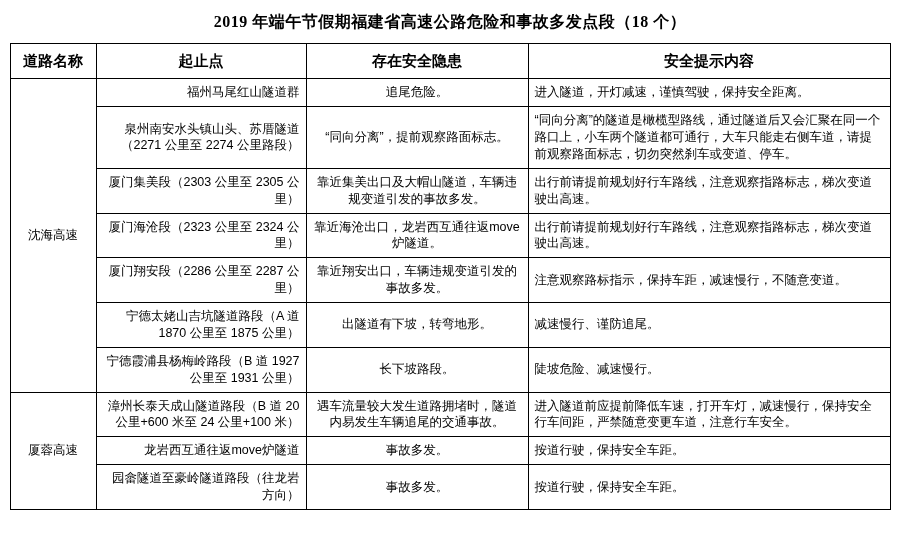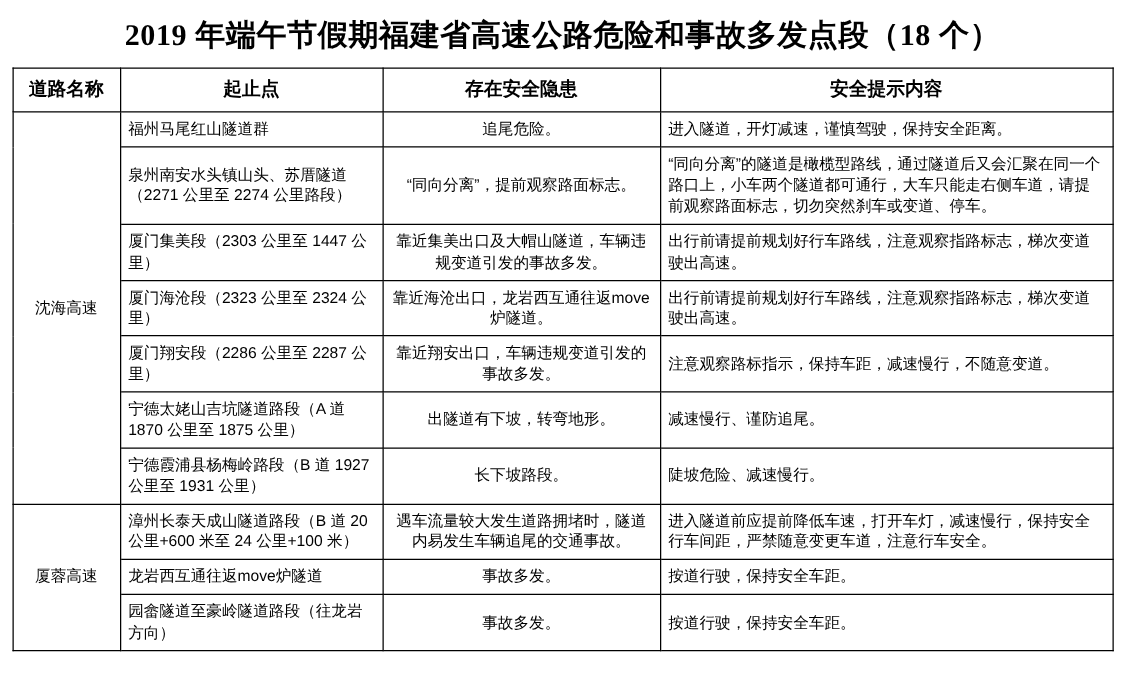--- a/index.html
+++ b/index.html
@@ -16,21 +16,21 @@
   }
   .page {
     width: 900px;
     height: 543px;
     position: relative;
     box-sizing: border-box;
     padding: 0;
   }
   .title {
     text-align: center;
-    font-size: 24px;
+    font-size: 16px;
     font-weight: bold;
     letter-spacing: 0.5px;
     padding: 12px 0 10px 0;
     color: #000;
     font-family: "Liberation Serif", "DejaVu Serif", serif;
   }
   table.main {
     border-collapse: collapse;
     width: 880px;
     margin: 0 auto;
@@ -52,21 +52,21 @@
     margin-left: 28px;
   }
   td.roadname {
     text-align: center;
     font-size: 14px;
     font-weight: normal;
     width: 86px;
   }
   td.startpt {
     width: 210px;
-    text-align: left;
+    text-align: right;
   }
   td.hazard {
     width: 222px;
     text-align: center;
   }
   td.tip {
     text-align: left;
   }
   .col1 { width: 86px; }
   .col2 { width: 210px; }
@@ -102,21 +102,21 @@
         <td class="startpt">福州马尾红山隧道群</td>
         <td class="hazard">追尾危险。</td>
         <td class="tip">进入隧道，开灯减速，谨慎驾驶，保持安全距离。</td>
       </tr>
       <tr>
         <td class="startpt">泉州南安水头镇山头、苏厝隧道（2271 公里至 2274 公里路段）</td>
         <td class="hazard">“同向分离”，提前观察路面标志。</td>
         <td class="tip">“同向分离”的隧道是橄榄型路线，通过隧道后又会汇聚在同一个路口上，小车两个隧道都可通行，大车只能走右侧车道，请提前观察路面标志，切勿突然刹车或变道、停车。</td>
       </tr>
       <tr>
-        <td class="startpt">厦门集美段（2303 公里至 1447 公里）</td>
+        <td class="startpt">厦门集美段（2303 公里至 2305 公里）</td>
         <td class="hazard">靠近集美出口及大帽山隧道，车辆违规变道引发的事故多发。</td>
         <td class="tip">出行前请提前规划好行车路线，注意观察指路标志，梯次变道驶出高速。</td>
       </tr>
       <tr>
         <td class="startpt">厦门海沧段（2323 公里至 2324 公里）</td>
         <td class="hazard">靠近海沧出口，龙岩西互通往返move炉隧道。</td>
         <td class="tip">出行前请提前规划好行车路线，注意观察指路标志，梯次变道驶出高速。</td>
       </tr>
       <tr>
         <td class="startpt">厦门翔安段（2286 公里至 2287 公里）</td>

